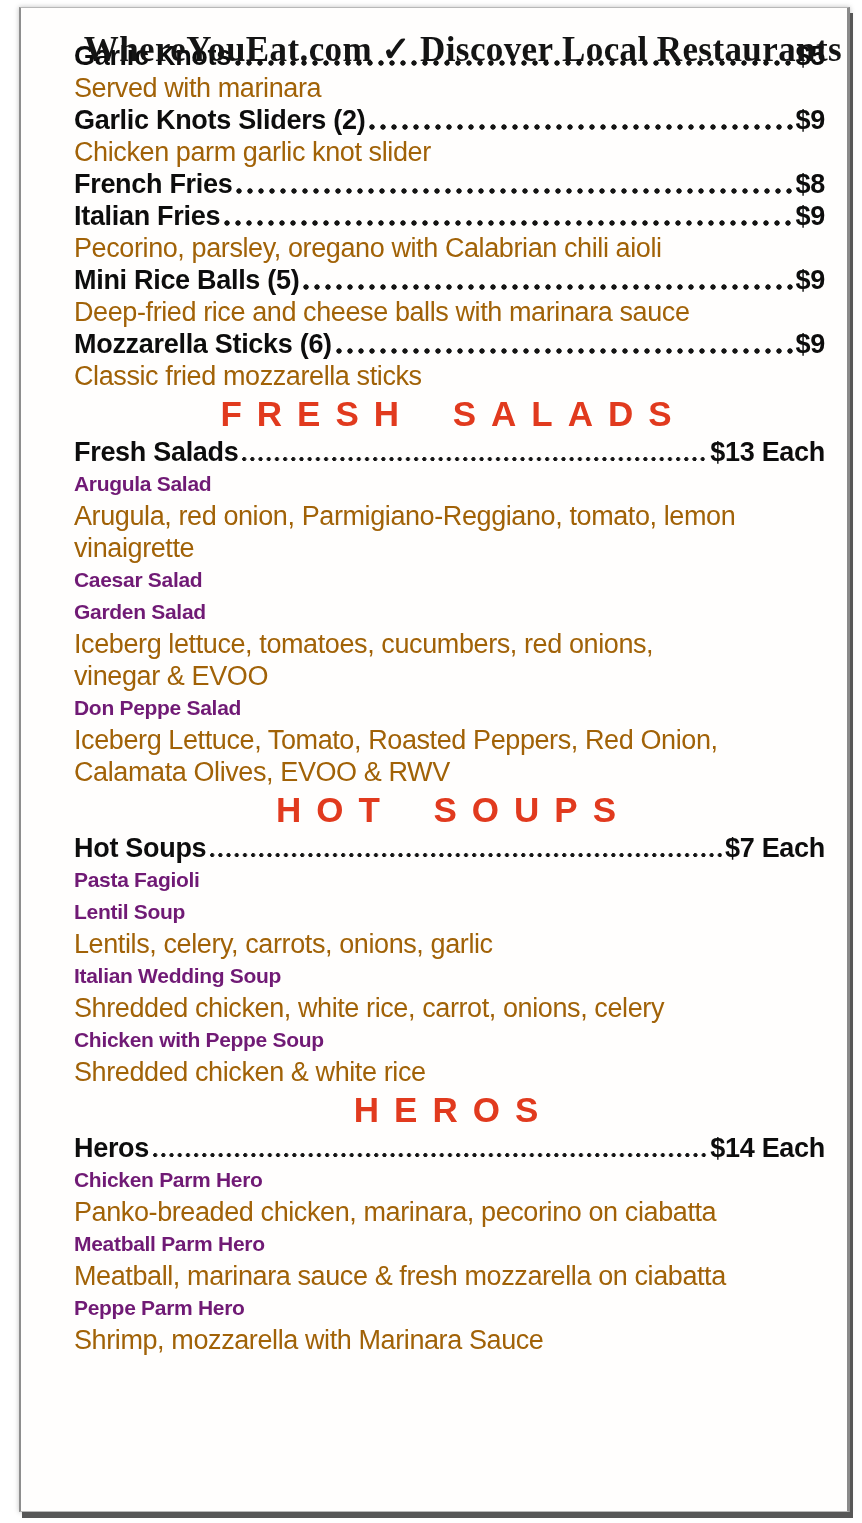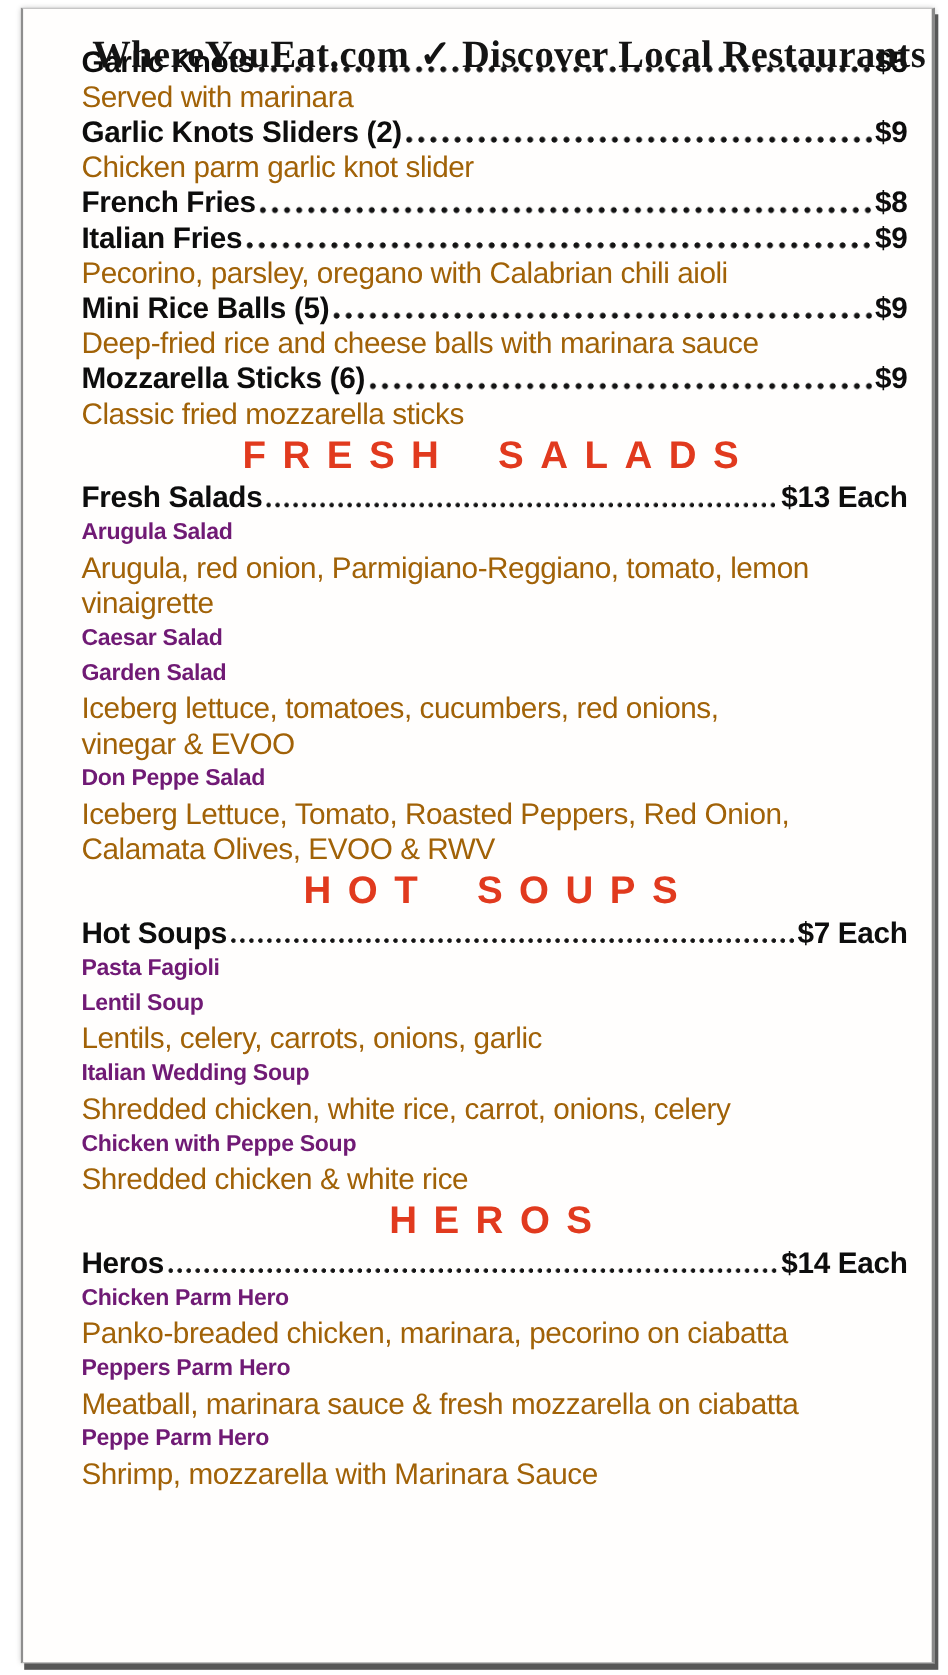--- a/index.html
+++ b/index.html
@@ -163,18 +163,18 @@
       <div class="row-name">Chicken with Peppe Soup</div>
       <div class="row-desc">Shredded chicken &amp; white rice</div>
       <div class="section-header">HEROS</div>
       <div class="row-item">
         <span class="name">Heros</span>
         <div class="leader fine"></div>
         <span class="price">$14 Each</span>
       </div>
       <div class="row-name">Chicken Parm Hero</div>
       <div class="row-desc">Panko-breaded chicken, marinara, pecorino on ciabatta</div>
-      <div class="row-name">Peppers Parm Hero</div>
+      <div class="row-name">Meatball Parm Hero</div>
       <div class="row-desc">Meatball, marinara sauce &amp; fresh mozzarella on ciabatta</div>
       <div class="row-name">Peppe Parm Hero</div>
       <div class="row-desc">Shrimp, mozzarella with Marinara Sauce</div>
     </div>
 </div>
 
 </body></html>

